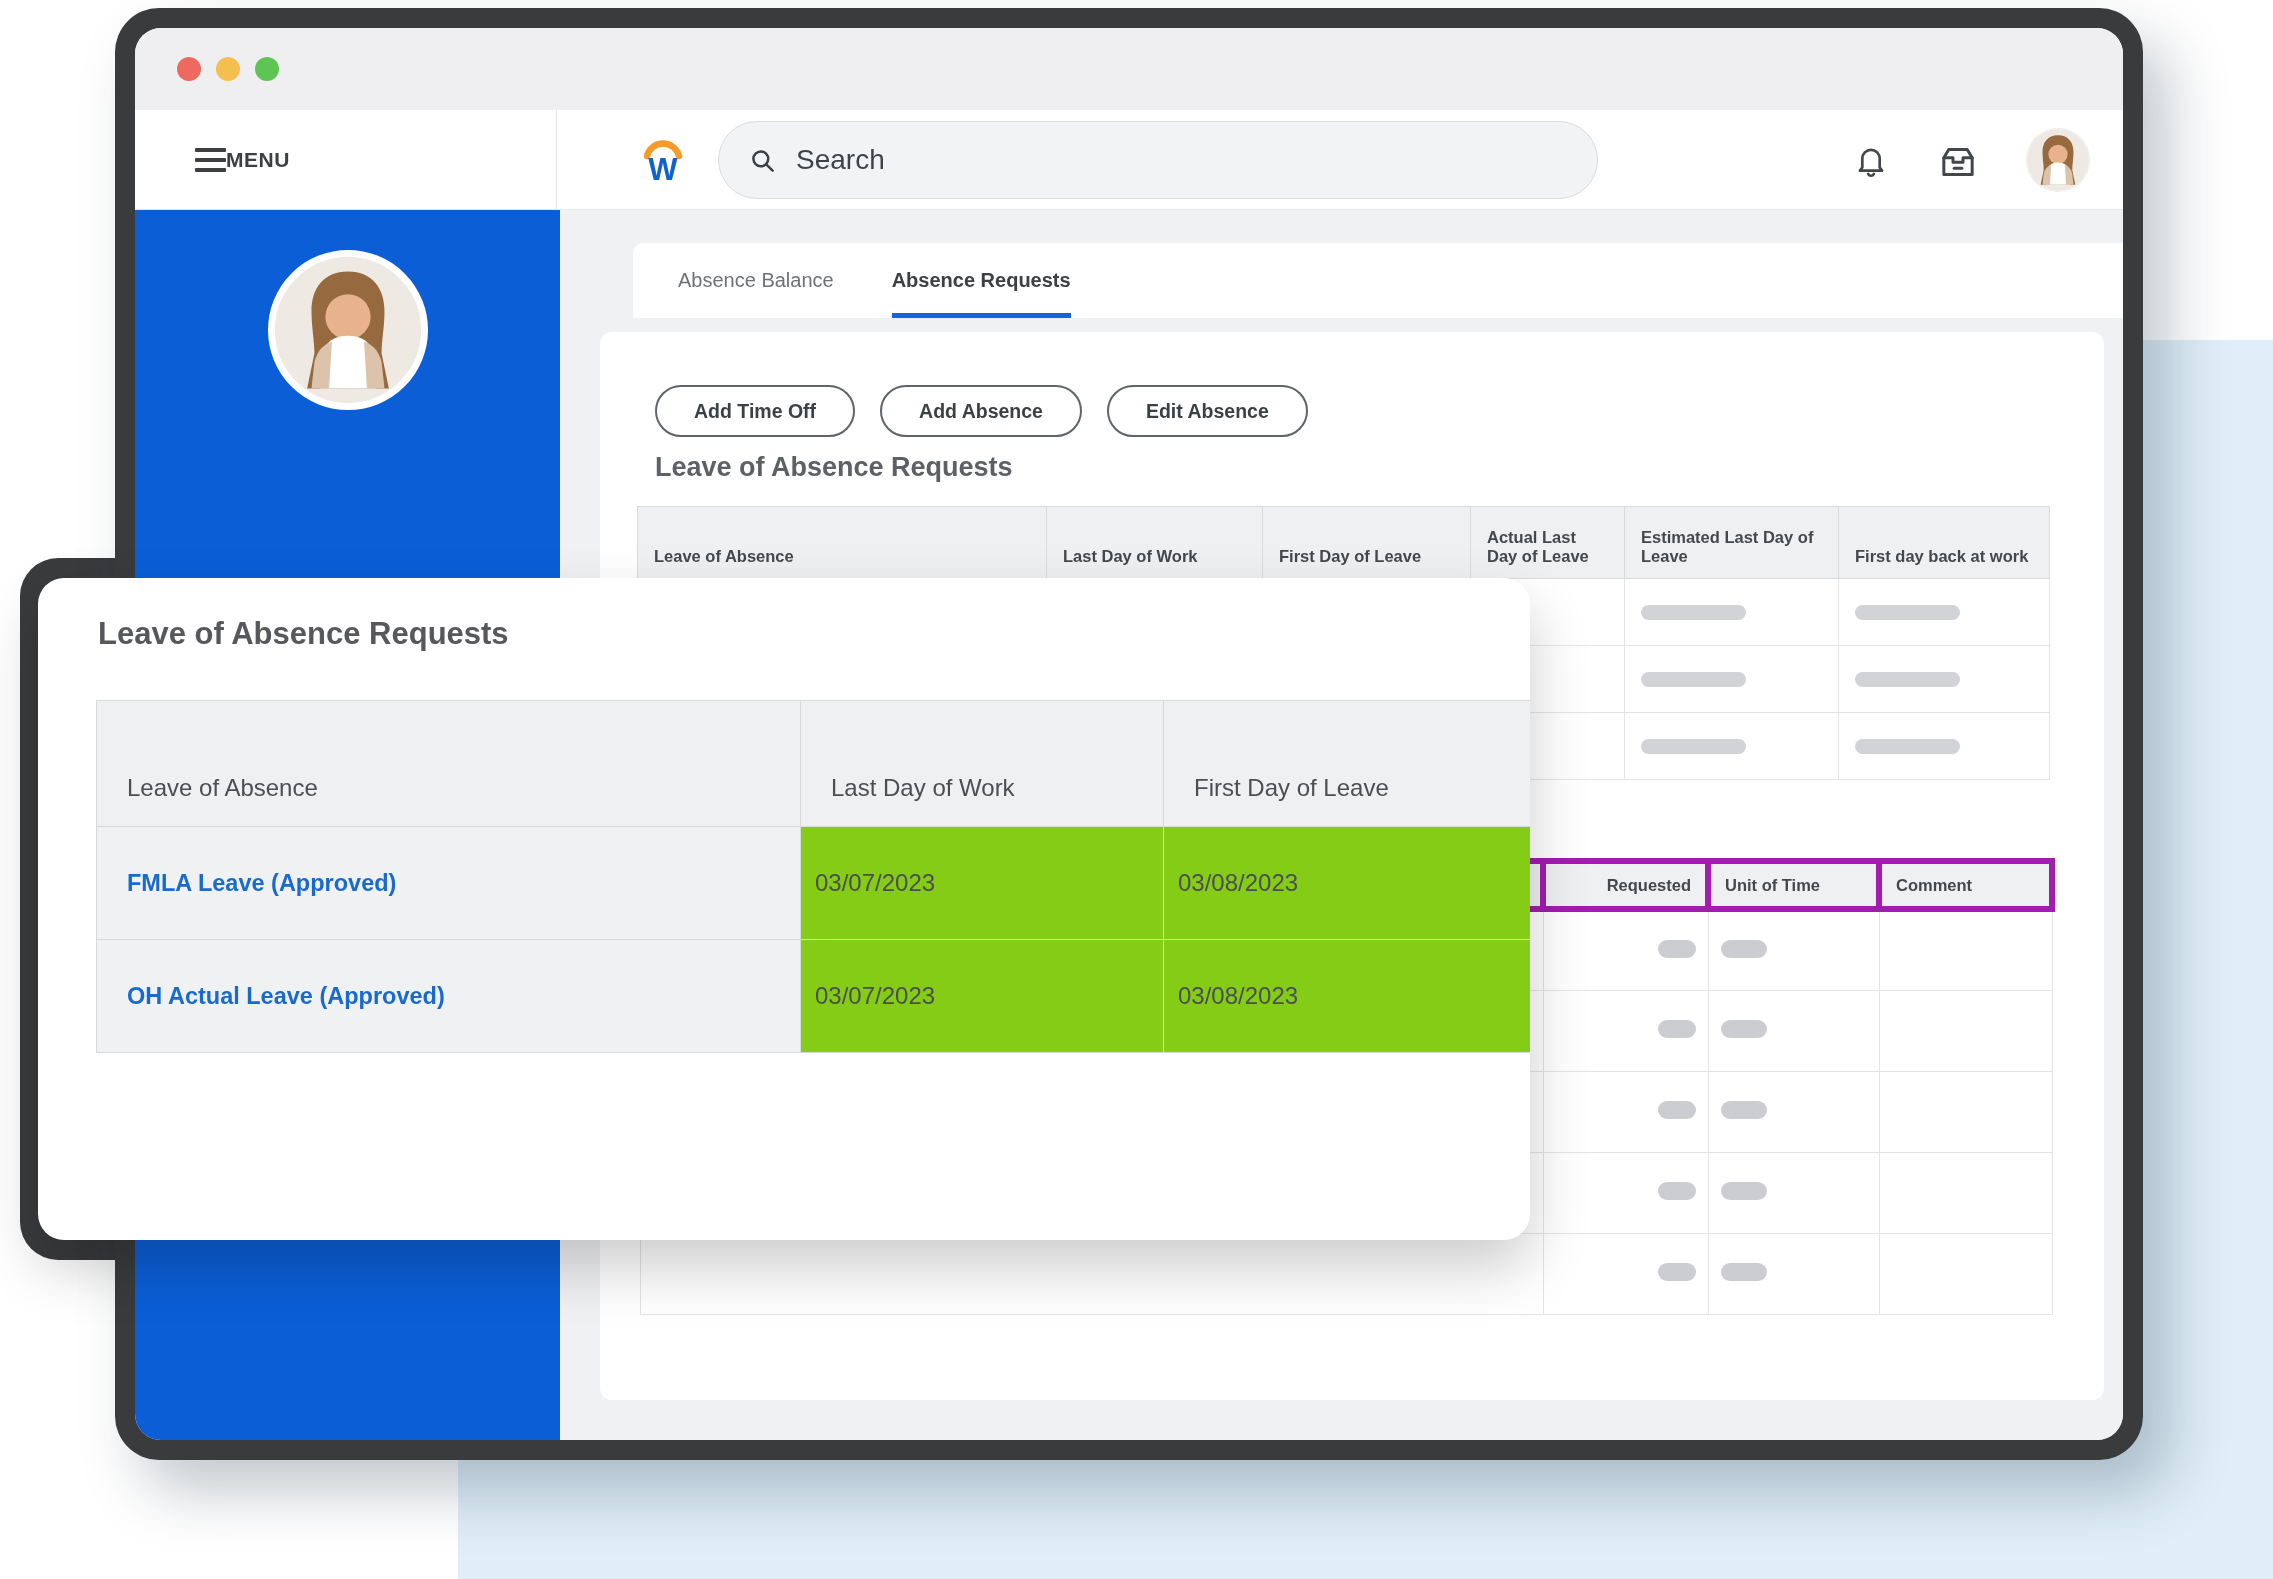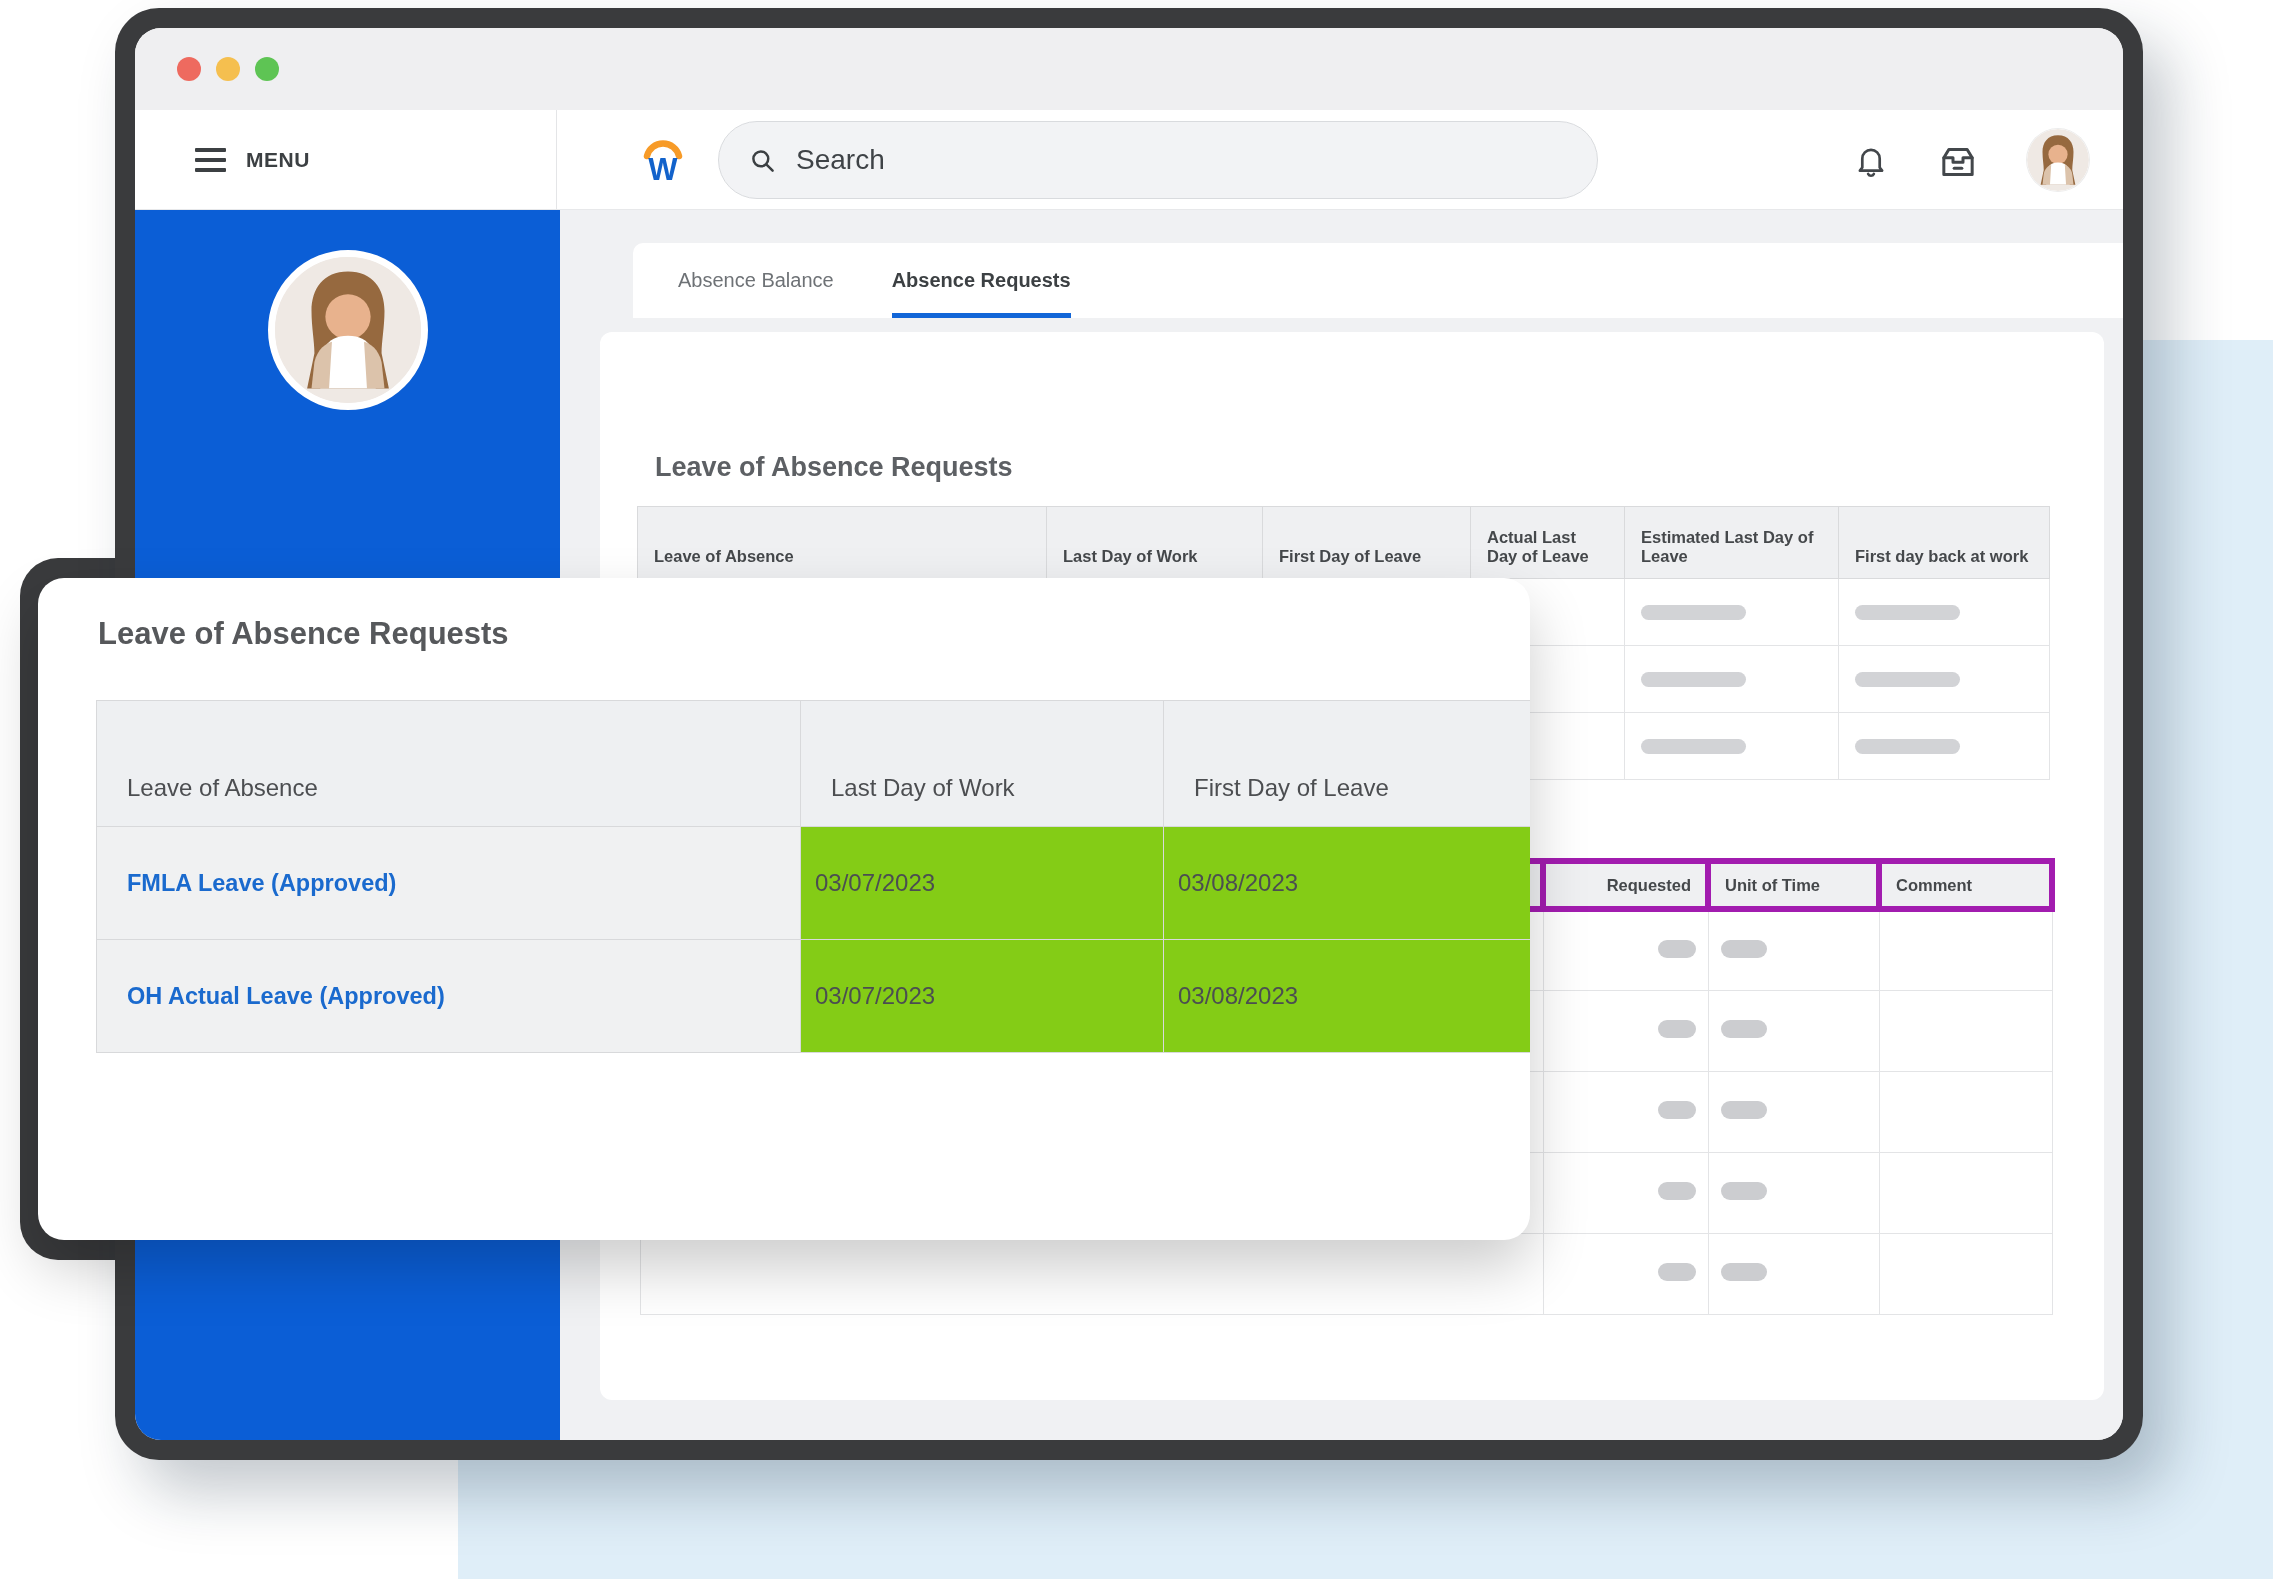--- a/index.html
+++ b/index.html
@@ -14,21 +14,21 @@
 
   
   .window-frame { position:absolute; left:115px; top:8px; width:2028px; height:1452px; background:#3a3b3d; border-radius:44px; padding:20px; z-index:2; box-shadow:26px 32px 60px rgba(20,40,60,.25); }
   .window { width:100%; height:100%; background:#fff; border-radius:26px; overflow:hidden; display:flex; flex-direction:column; }
 
   .titlebar { height:82px; background:#efeff1; display:flex; align-items:center; padding-left:42px; gap:15px; flex:none; }
   .light { width:24px; height:24px; border-radius:50%; }
   .light.red { background:#ee6a5f; } .light.yellow { background:#f5bf4f; } .light.green { background:#5ec454; }
 
   .appheader { height:100px; background:#fff; border-bottom:1px solid #e7e8ea; position:relative; flex:none; }
-  .menu-group { position:absolute; left:60px; top:0; height:100%; display:flex; align-items:center; gap:20px; cursor:pointer; }
+  .menu-group { position:absolute; left:60px; top:0; height:100%; display:flex; align-items:center; cursor:pointer; }
   .hamburger { width:31px; display:flex; flex-direction:column; gap:6px; }
   .hamburger span { display:block; height:4px; background:#3c4043; border-radius:1px; }
   .menu-label { font-size:21px; font-weight:bold; color:#3c4043; letter-spacing:.5px; }
   .header-divider { position:absolute; left:421px; top:0; bottom:0; width:1px; background:#e4e5e7; }
   .logo { position:absolute; left:505px; top:24px; }
   .search { position:absolute; left:583px; top:11px; width:880px; height:78px; background:#f2f3f5; border:1px solid #d9dbde; border-radius:40px; display:flex; align-items:center; padding-left:30px; gap:20px; cursor:text; }
   .search-text { font-size:28px; color:#3f4347; }
   .icon-btn { position:absolute; top:32px; cursor:pointer; }
   .bell { left:1718px; } .tray { left:1803px; }
   .avatar-sm { position:absolute; left:1892px; top:19px; width:62px; height:62px; border-radius:50%; overflow:hidden; cursor:pointer; box-shadow:0 0 0 1px rgba(0,0,0,.08); }
@@ -154,20 +154,25 @@
           </div>
         </div>
 
         <div class="content">
           <div class="tabsbar">
             <div class="tab">Absence Balance</div>
             <div class="tab active">Absence Requests</div>
           </div>
 
           <div class="mainpanel">
+            <div class="btnrow">
+              <button class="pillbtn">Add Time Off</button>
+              <button class="pillbtn">Add Absence</button>
+              <button class="pillbtn">Edit Absence</button>
+            </div>
 
             <div class="panel-title">Leave of Absence Requests</div>
 
             <table class="table1">
               <colgroup>
                   <col style="width:409px">
                   <col style="width:216px">
                   <col style="width:208px">
                   <col style="width:154px">
                   <col style="width:214px">

